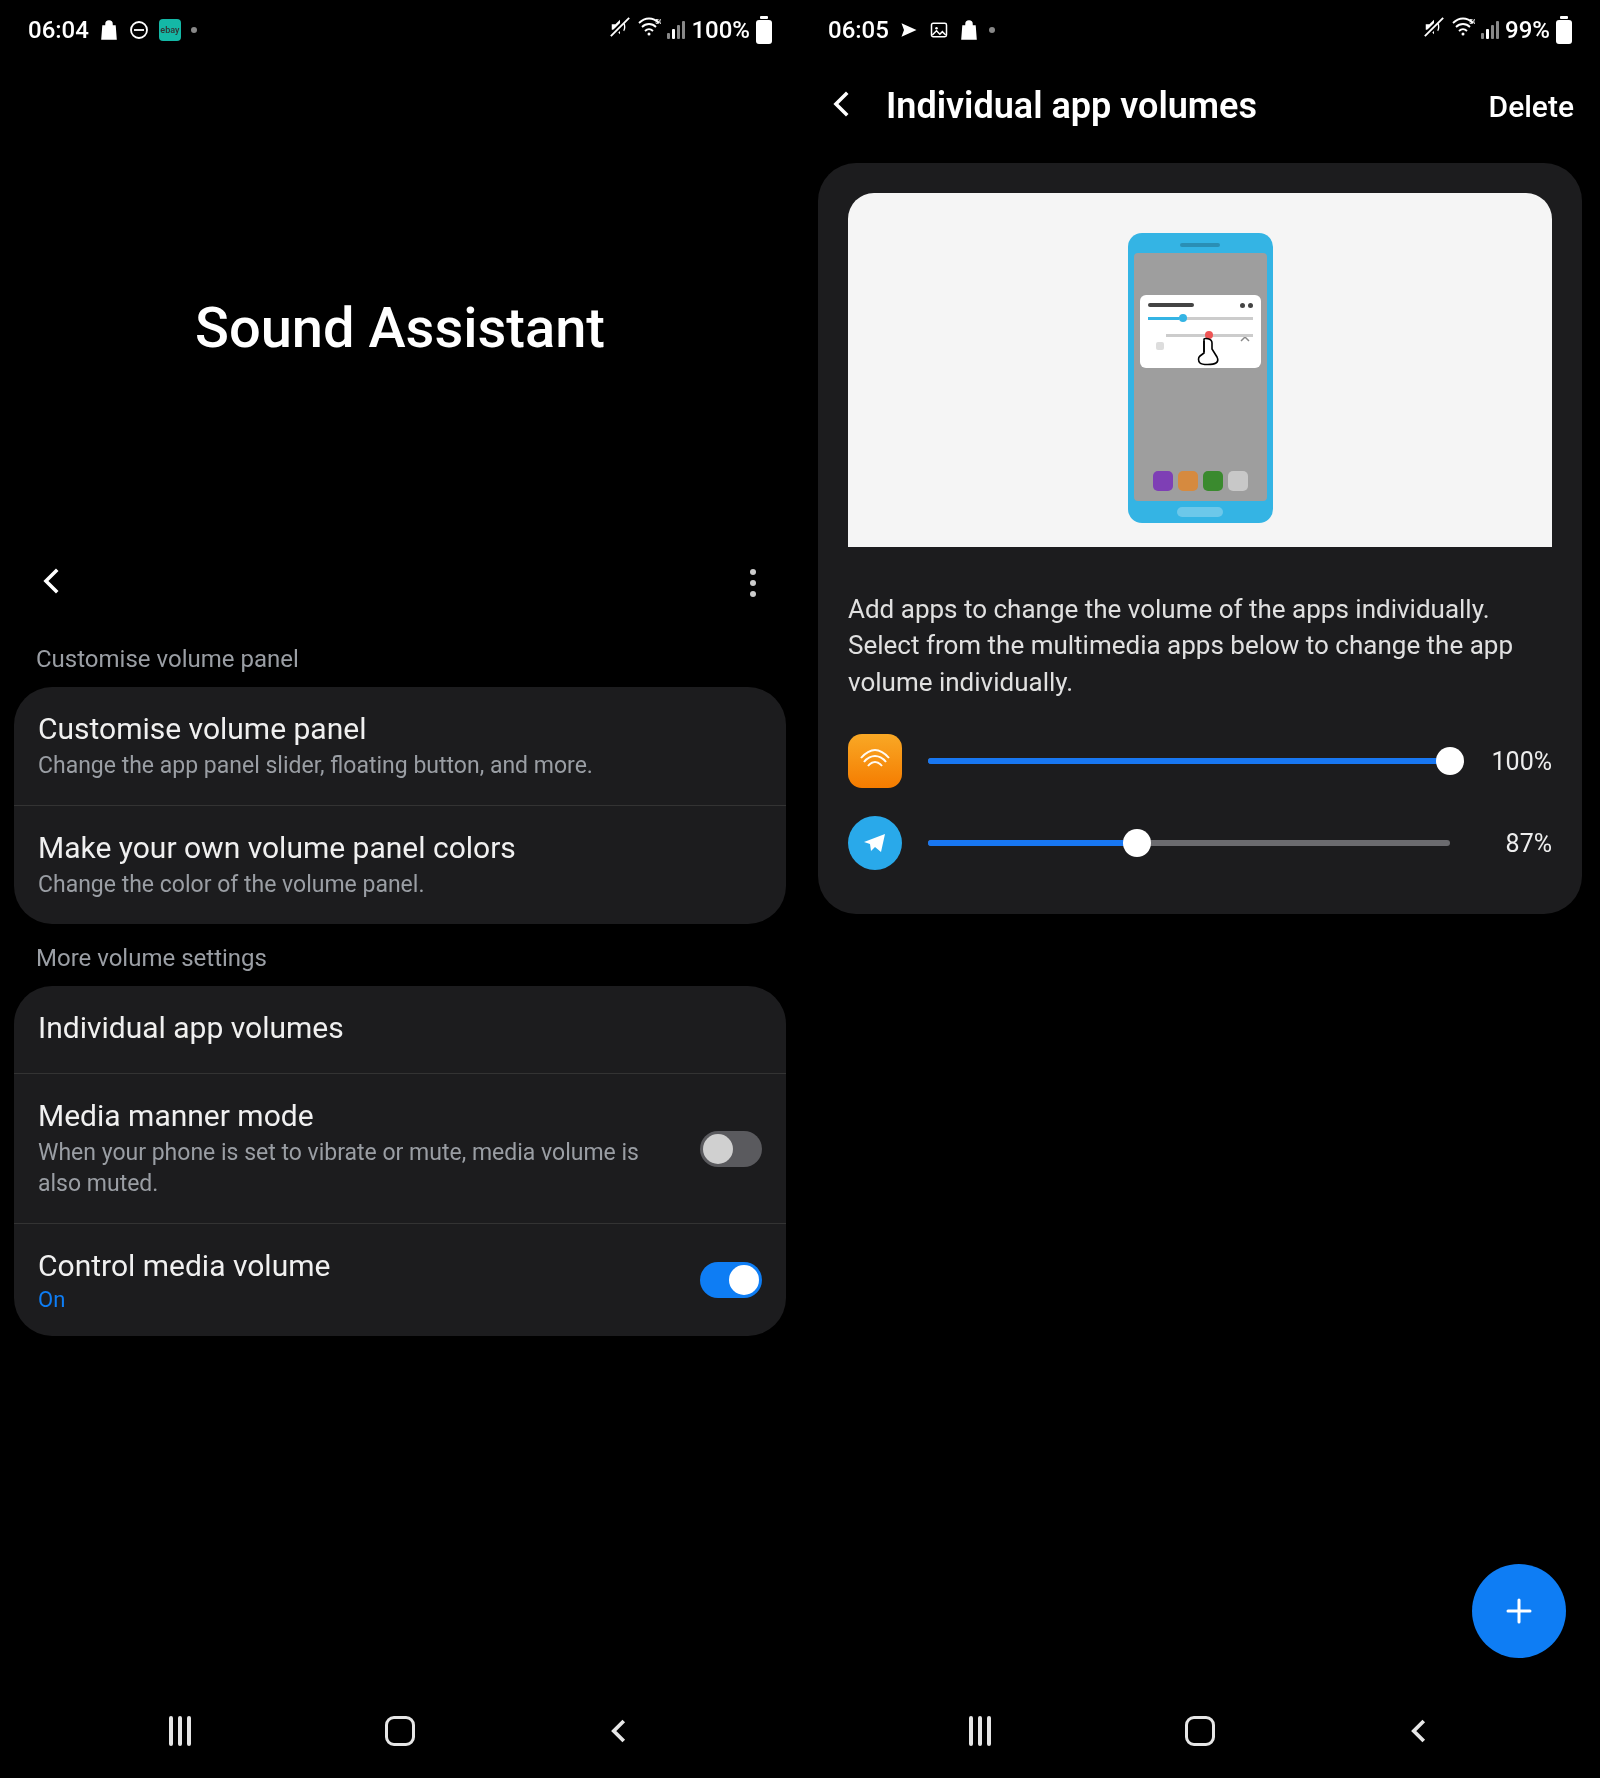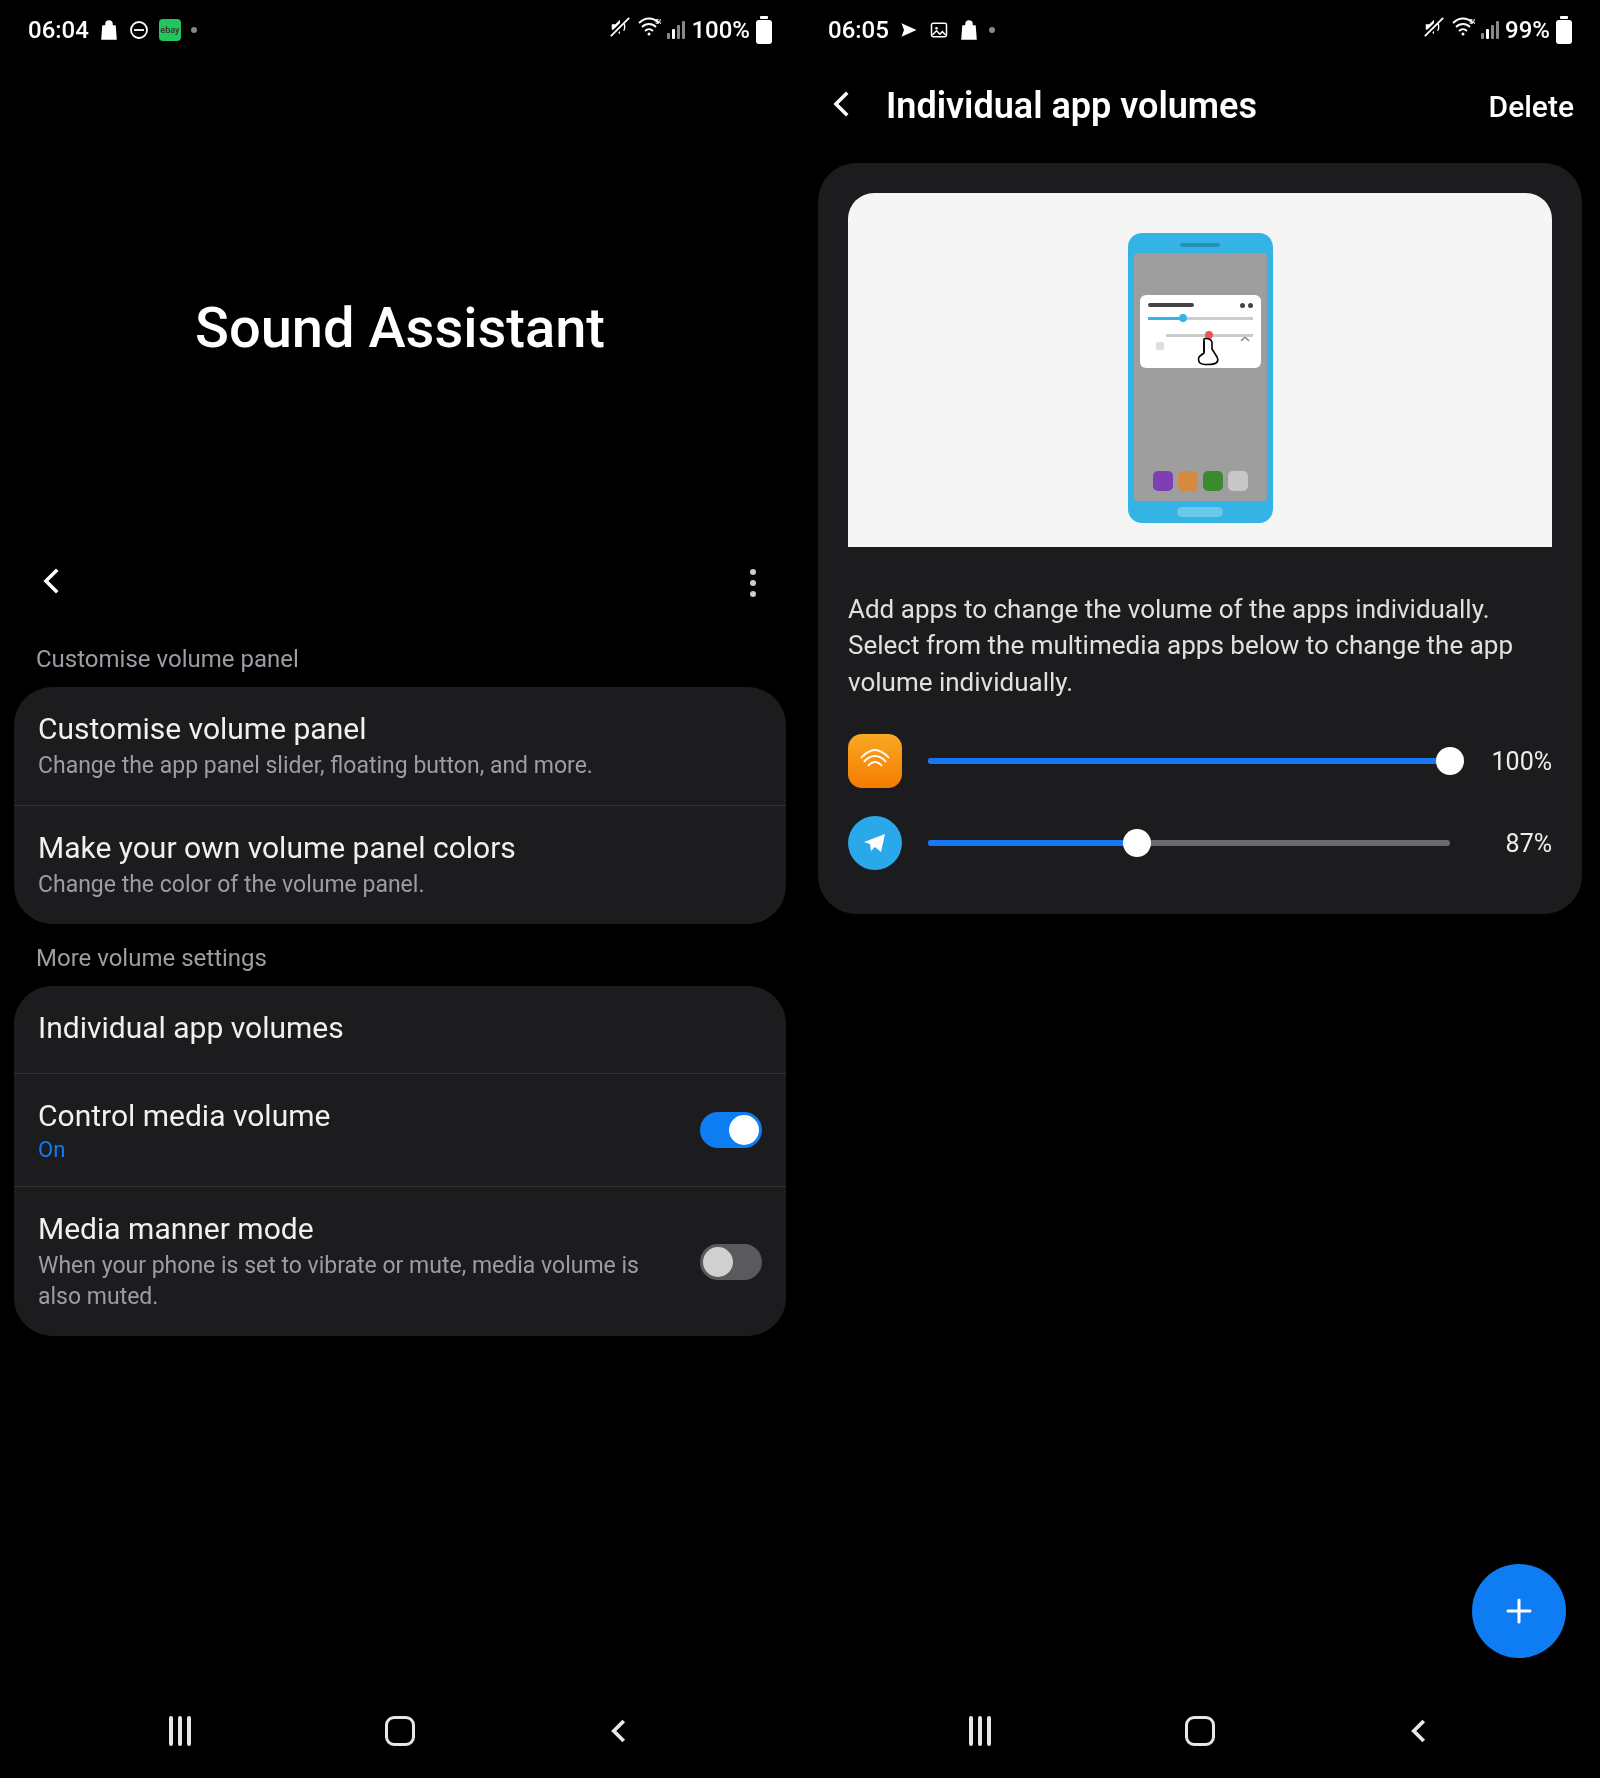--- a/index.html
+++ b/index.html
@@ -25,21 +25,21 @@
     align-items: center;
     padding: 12px 28px 8px 28px;
     font-size: 24px;
     font-weight: 500;
     height: 55px;
   }
   .status-left { display: flex; align-items: center; gap: 10px; }
   .status-right { display: flex; align-items: center; gap: 6px; }
   .status-icon { display: inline-flex; align-items: center; justify-content: center; }
   .tiny-icon { width: 22px; height: 22px; background: #fff; border-radius: 4px; }
-  .tiny-icon.gray { background: #22c55e; }
+  .tiny-icon.gray { background: #14b8a6; }
   .dot { width: 6px; height: 6px; background: #888; border-radius: 50%; }
 
   .big-title {
     text-align: center;
     font-size: 56px;
     font-weight: 500;
     padding: 240px 0 200px 0;
   }
 
   .sub-header {
@@ -285,33 +285,33 @@
 
   <div class="section-label">More volume settings</div>
   <div class="card">
     <div class="row">
       <div class="row-text">
         <div class="row-title">Individual app volumes</div>
       </div>
     </div>
     <div class="row">
       <div class="row-text">
+        <div class="row-title">Media manner mode</div>
+        <div class="row-desc">When your phone is set to vibrate or mute, media volume is also muted.</div>
+      </div>
+      <div class="toggle off">
+          <div class="knob"></div>
+        </div>
+    </div>
+    <div class="row">
+      <div class="row-text">
         <div class="row-title">Control media volume</div>
         <div class="row-status-on">On</div>
       </div>
       <div class="toggle on">
-          <div class="knob"></div>
-        </div>
-    </div>
-    <div class="row">
-      <div class="row-text">
-        <div class="row-title">Media manner mode</div>
-        <div class="row-desc">When your phone is set to vibrate or mute, media volume is also muted.</div>
-      </div>
-      <div class="toggle off">
           <div class="knob"></div>
         </div>
     </div>
   </div>
 
   <div class="nav-bar">
     <div class="nav-btn">
       <div class="nav-recent">
           <span></span>
           <span></span>

